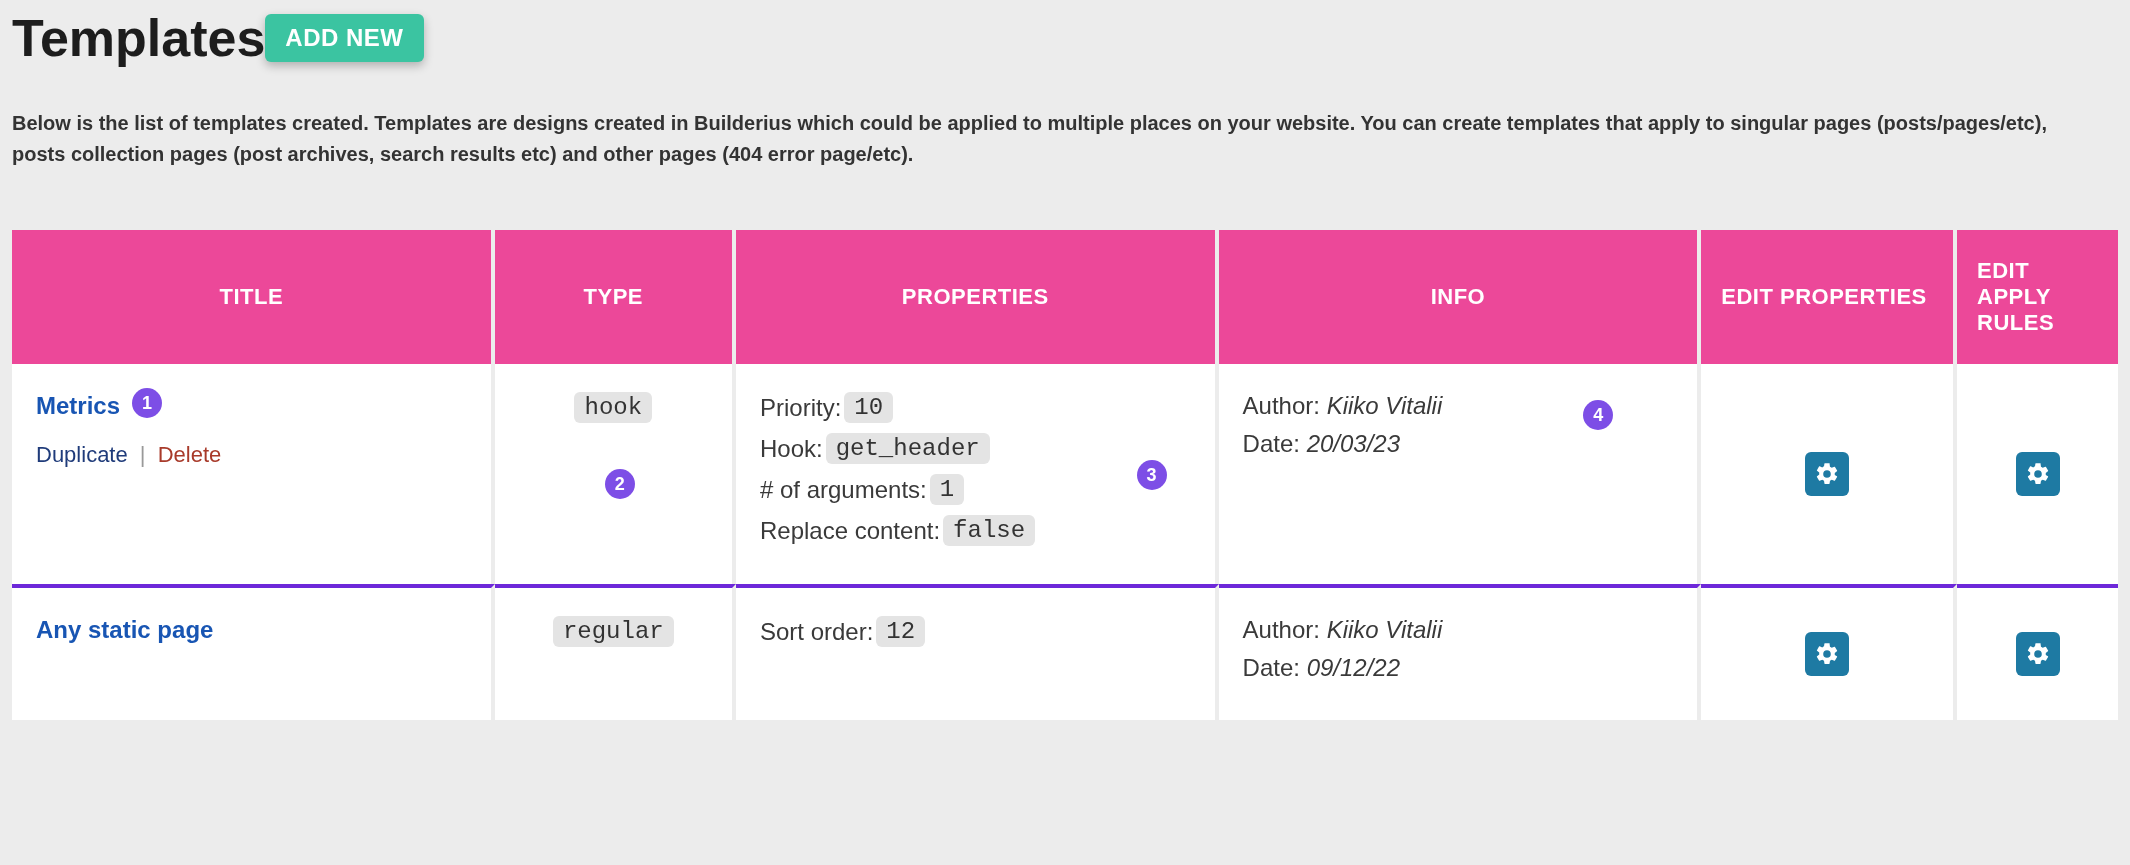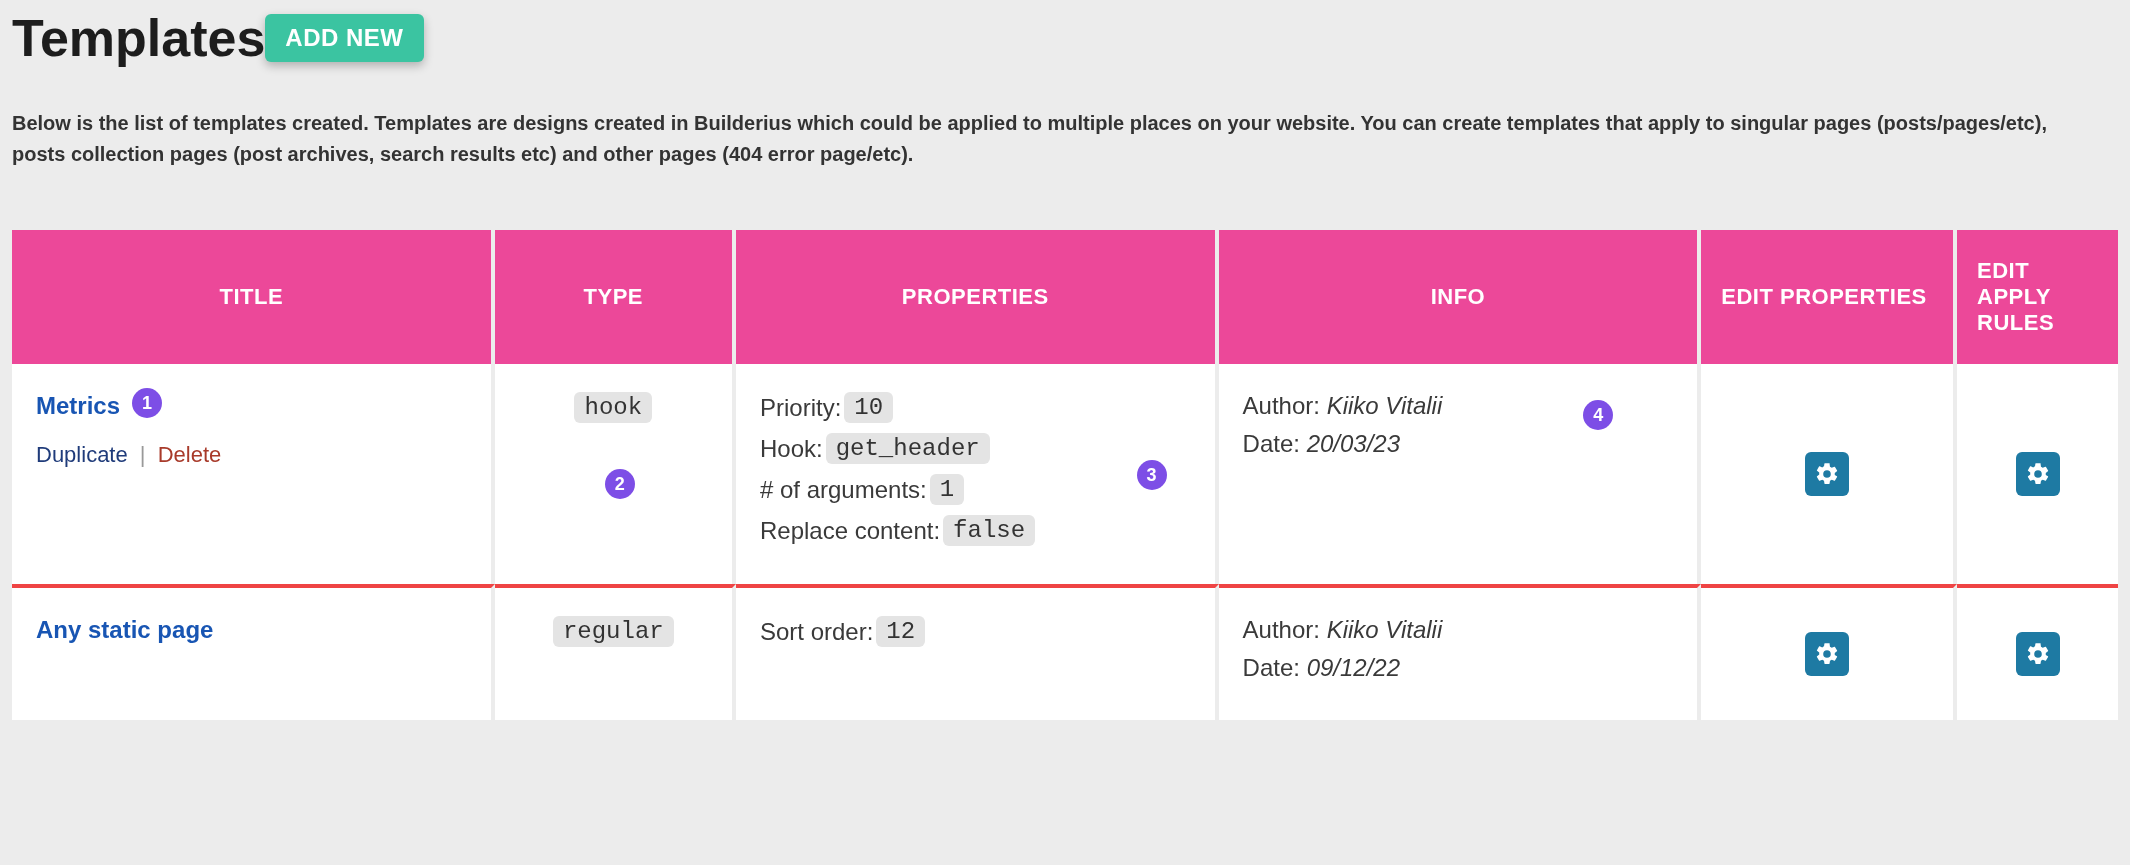--- a/index.html
+++ b/index.html
@@ -57,21 +57,21 @@
     text-align: center;
     border-right: 4px solid #ececec;
     vertical-align: middle;
   }
   table.templates-table thead th:last-child { border-right: none; }
   table.templates-table thead th.left-head { text-align: left; padding-left: 20px; }
   table.templates-table tbody td {
     padding: 28px 24px;
     vertical-align: top;
     border-right: 4px solid #ececec;
-    border-top: 4px solid #ef4444;
+    border-top: 4px solid #6d28d9;
     font-size: 24px;
     color: #3a3a3a;
   }
   table.templates-table tbody tr:first-child td { border-top: none; }
   table.templates-table tbody td:last-child { border-right: none; }
 
   .col-title { width: 360px; }
   .col-type { width: 180px; text-align: center; }
   .col-props { width: 360px; }
   .col-info { width: 360px; }

